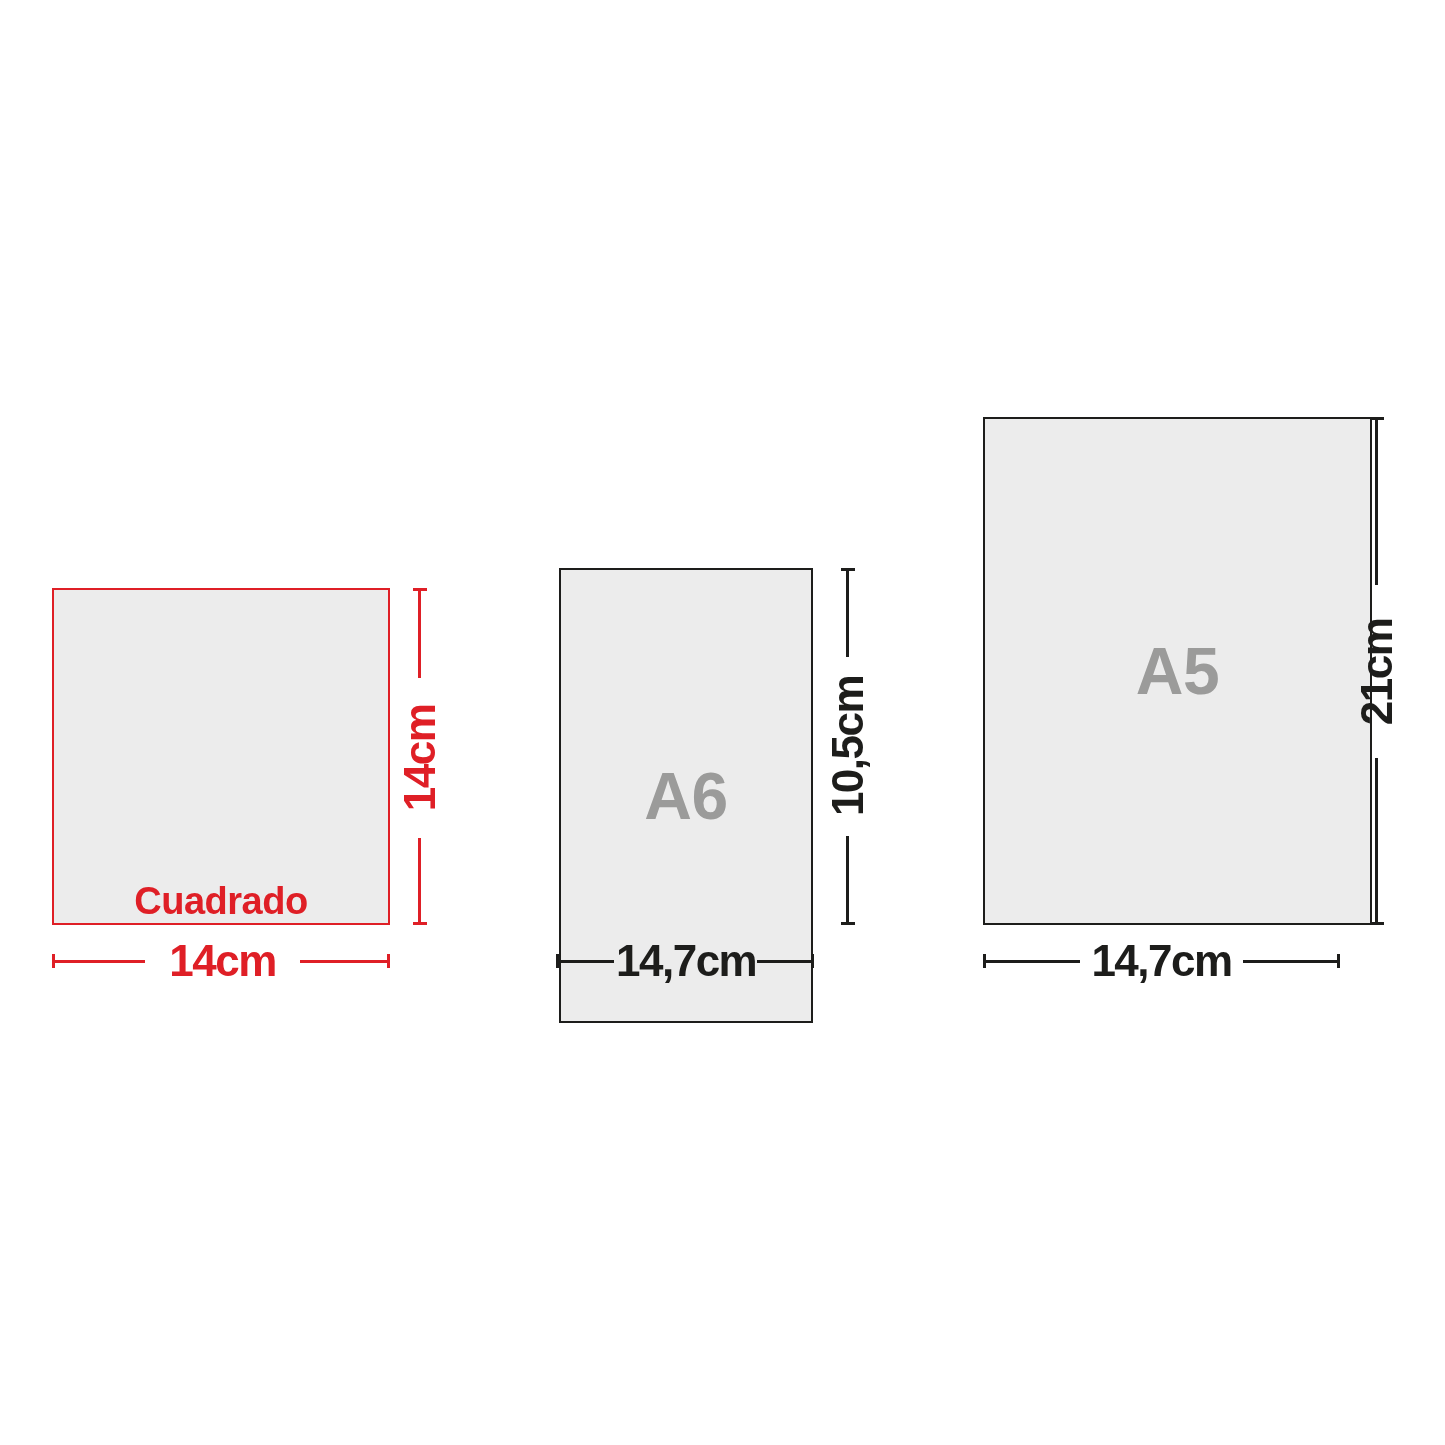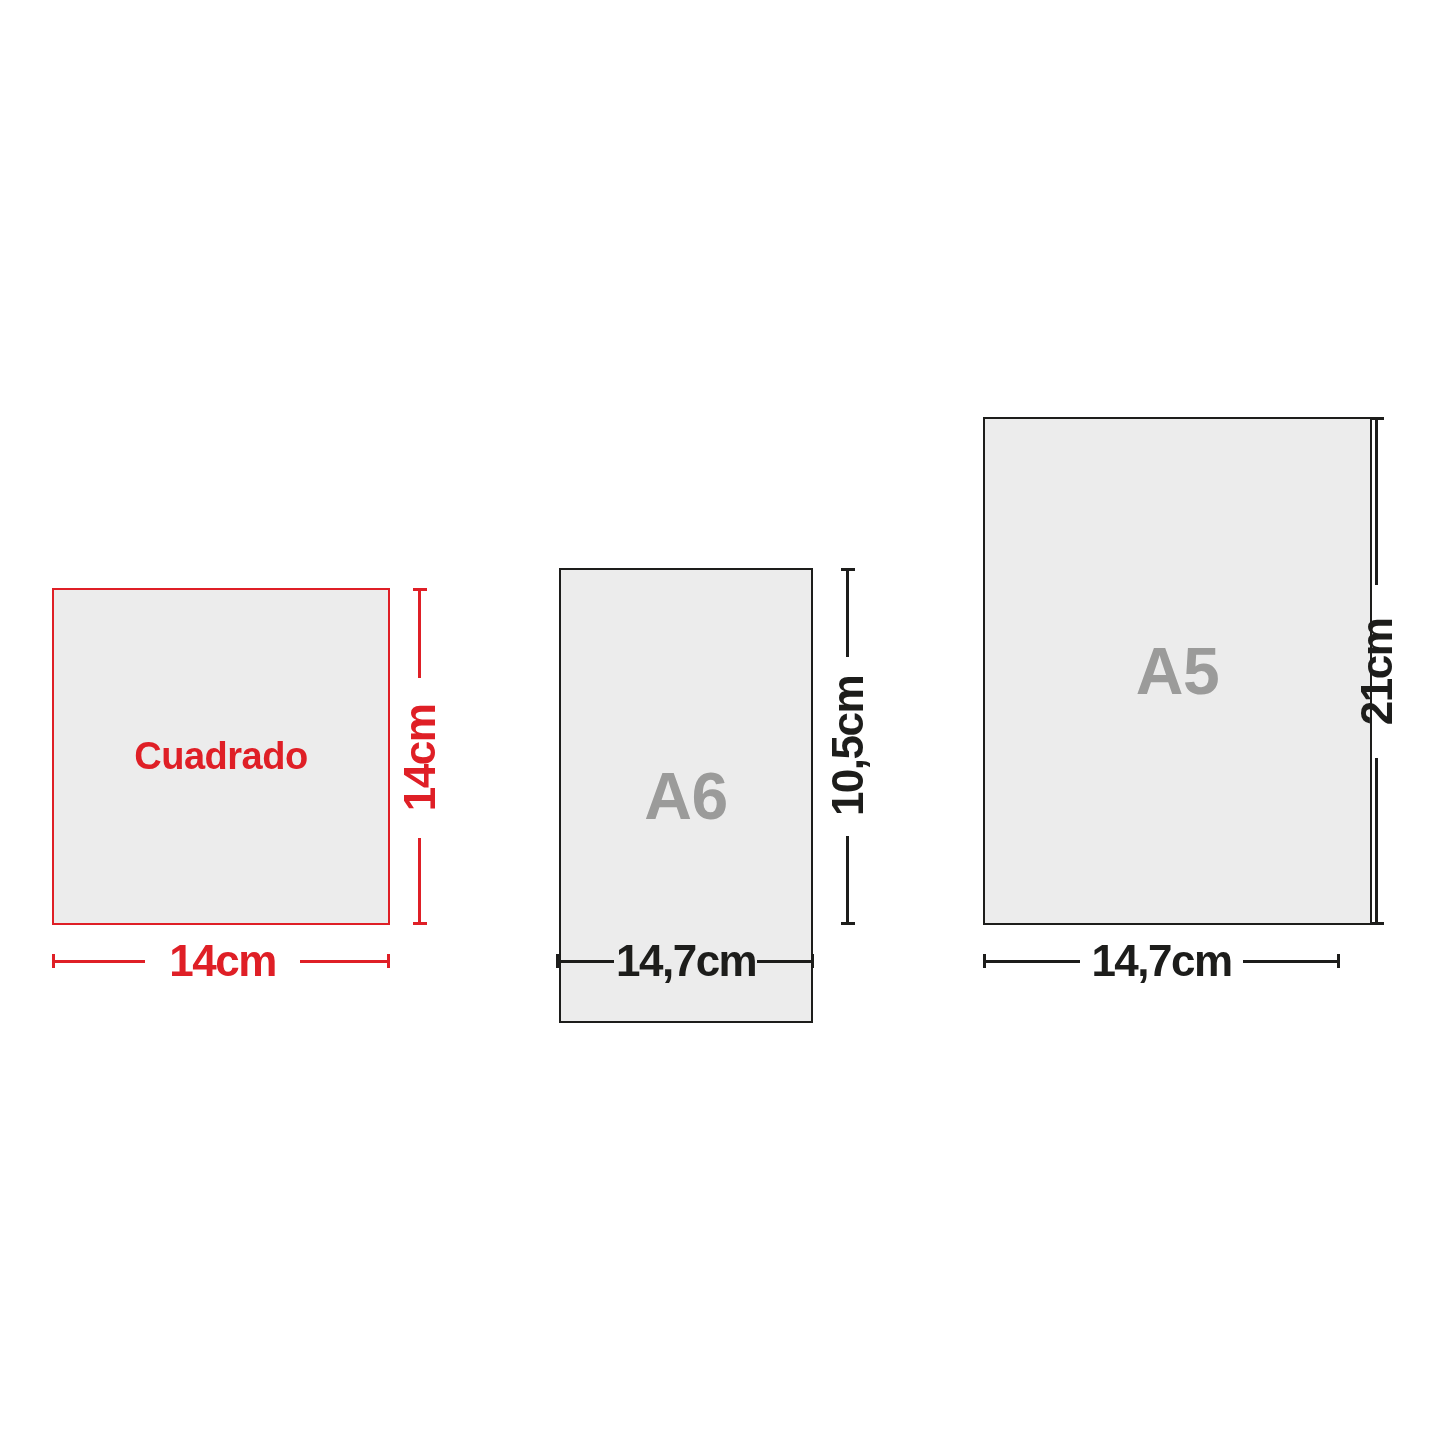--- a/index.html
+++ b/index.html
@@ -65,21 +65,21 @@
   }
   .red-text{color:var(--red);}
   .dark-text{color:var(--dark);}
 </style>
 </head>
 <body>
 
 <div class="canvas">
 
   <section>
-    <div class="paper red" style="left:52px;top:588px;width:338px;height:337px;">
+    <div class="paper red" style="left:52px;top:588px;width:338px;height:337px;align-items:flex-end;">
       <span class="paper-label red-text">Cuadrado</span>
     </div>
 
     <div class="tick h red-bg" style="left:413px;top:588px;"></div>
     <div class="seg v red-bg" style="left:418px;top:591px;height:87px;"></div>
     <div class="dim-label-v red-text" style="left:420px;top:758px;">14cm</div>
     <div class="seg v red-bg" style="left:418px;top:838px;height:84px;"></div>
     <div class="tick h red-bg" style="left:413px;top:922px;"></div>
 
     <div class="tick v red-bg" style="left:52px;top:954px;"></div>

